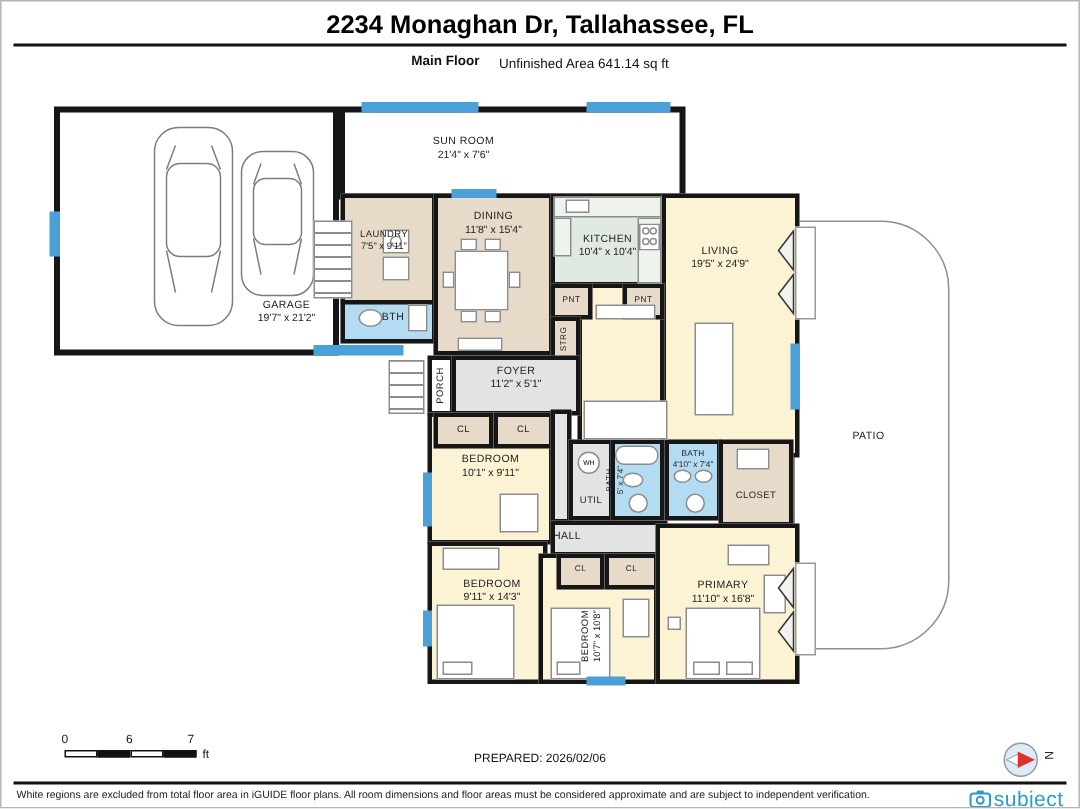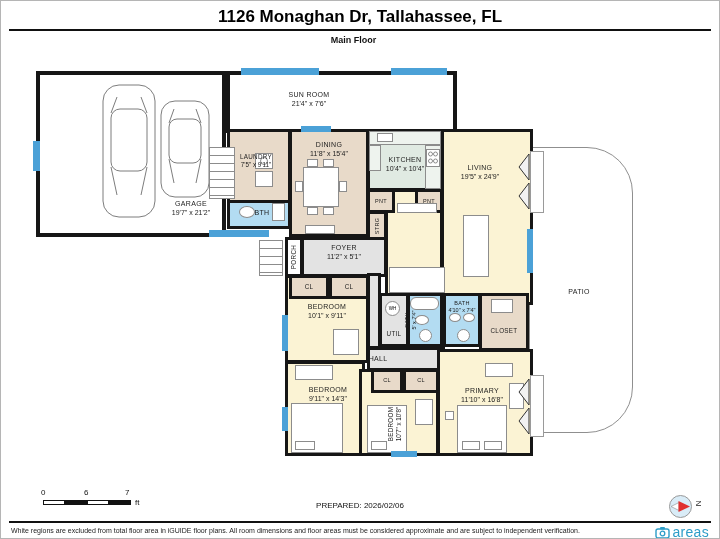--- a/index.html
+++ b/index.html
@@ -37,25 +37,26 @@
   .compass .letter{position:absolute;left:29px;top:6px;font-size:8px;color:#222;display:inline-block;transform:rotate(90deg);}
   .dline{position:absolute;left:8px;right:8px;top:520px;height:2px;background:#111;}
   .disclaimer{position:absolute;left:10px;top:526px;width:570px;font-size:7px;color:#222;}
   .logo{position:absolute;right:10px;top:523px;display:flex;align-items:center;gap:2px;color:#2d9dc8;font-size:14px;letter-spacing:.3px;}
 </style>
 </head>
 <body>
 
 <div class="page">
 
-  <div class="title">1126 Monaghan Dr, Tallahassee, FL</div>
+  <div class="title">2234 Monaghan Dr, Tallahassee, FL</div>
   <div class="hline"></div>
   <div class="floorinfo">
     <span class="fl">Main Floor</span>
     <span class="areas">
+      <span>Unfinished Area 641.14 sq ft</span>
     </span>
   </div>
 
   <div class="patio" style="left:528px;top:146px;width:104px;height:286px;"></div>
 
   <div class="room thick c-white" style="left:35px;top:70px;width:190px;height:166px;"></div>
   <div class="room thick c-white" style="left:225px;top:70px;width:231px;height:62px;"></div>
   <div class="room c-tan" style="left:226px;top:128px;width:64px;height:74px;"></div>
   <div class="room c-bath" style="left:226px;top:199px;width:64px;height:29px;"></div>
   <div class="room c-tan" style="left:288px;top:128px;width:80px;height:108px;"></div>
@@ -297,16 +298,16 @@
   </div>
 
   <div class="dline"></div>
   <div class="disclaimer">White regions are excluded from total floor area in iGUIDE floor plans. All room dimensions and floor areas must be considered approximate and are subject to independent verification.</div>
   <div class="logo">
     <svg width="15" height="13">
         <rect x="1" y="3" width="13" height="9" rx="2" fill="none" stroke="#2d9dc8" stroke-width="1.4"></rect>
         <rect x="5" y="1" width="5" height="2.4" rx="1" fill="#2d9dc8"></rect>
         <circle cx="7.5" cy="7.5" r="2.3" fill="none" stroke="#2d9dc8" stroke-width="1.3"></circle>
       </svg>
-    <span>areas</span>
+    <span>subject</span>
   </div>
 
 </div>
 
 </body></html>

